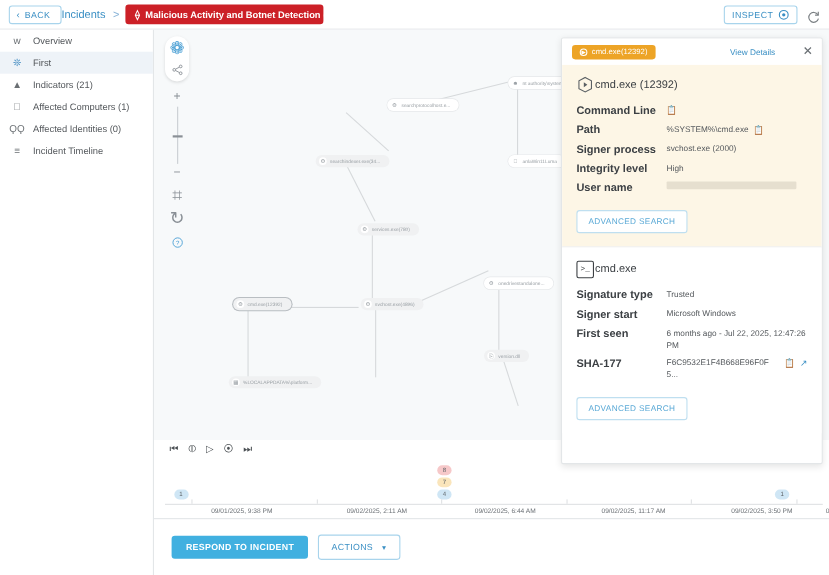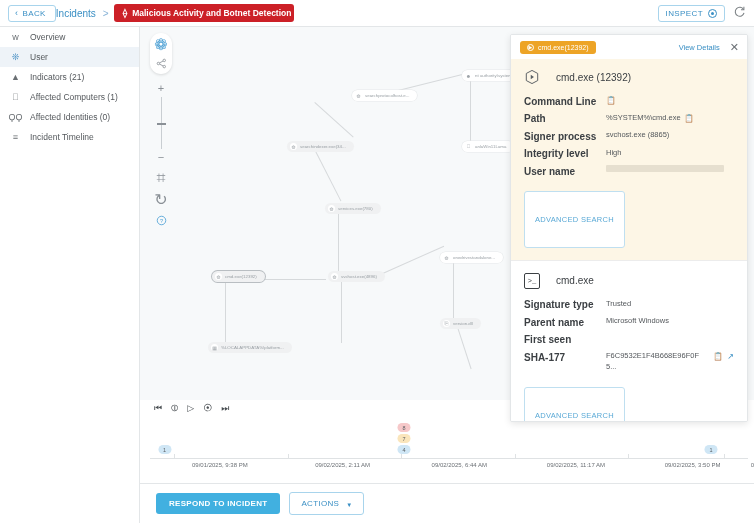--- a/index.html
+++ b/index.html
@@ -30,21 +30,21 @@
     color: #3a8fc4; font-size: 10px; cursor: pointer;
   }
   .incident-chip {
     display: flex; align-items: center; gap: 5px;
     background: #cc2027; color: #fff; border-radius: 3px;
     font-size: 8.5px; font-weight: bold; padding: 4px 9px;
     max-width: 180px; white-space: nowrap; overflow: hidden;
     cursor: pointer;
   }
   .chip-icon { font-size: 9px; line-height: 1; }
-  .topbar-right { margin-left: auto; display: flex; align-items: flex-start; gap: 8px; }
+  .topbar-right { margin-left: auto; display: flex; align-items: flex-end; gap: 8px; }
   .inspect-btn {
     display: flex; align-items: center; gap: 5px;
     border: 1px solid #a8d4ec; border-radius: 3px; background: #fff;
     color: #3a8fc4; font-size: 8px; letter-spacing: .4px;
     padding: 3px 7px; cursor: pointer;
   }
   .inspect-dot {
     width: 9px; height: 9px; border-radius: 50%;
     border: 1.2px solid #3a8fc4; display: inline-block;
     position: relative;
@@ -154,21 +154,21 @@
   }
   .ev-badge {
     position: absolute; width: 13px; height: 9px; border-radius: 5px;
     font-size: 5.5px; color: #5a5f63; display: flex;
     align-items: center; justify-content: center;
     transform: translateX(-50%); cursor: pointer;
   }
 
   
   .footer {
-    position: absolute; left: 140px; right: 0; bottom: 0; height: 40px;
+    position: absolute; left: 140px; right: 0; bottom: 0; height: 52px;
     background: #fff; border-top: 1px solid #e3e6e8;
     display: flex; align-items: center; gap: 9px; padding-left: 16px;
   }
   .btn-primary {
     background: #41b0e0; color: #fff; border: none; border-radius: 3px;
     font-size: 8px; font-weight: bold; letter-spacing: .3px;
     padding: 6px 13px; cursor: pointer;
   }
   .btn-outline {
     background: #fff; color: #3a8fc4; border: 1px solid #a8d4ec;
@@ -191,28 +191,28 @@
   .tag {
     display: flex; align-items: center; gap: 4px;
     background: #eda426; color: #fff; border-radius: 3px;
     font-size: 7px; padding: 3px 7px; cursor: pointer;
   }
   .tag-ic {
     width: 7px; height: 7px; border: 1px solid #fff; border-radius: 50%;
     display: flex; align-items: center; justify-content: center;
     font-size: 5px; flex: 0 0 7px;
   }
-  .panel-head-right { margin-left: auto; display: flex; align-items: center; gap: 10px; }
+  .panel-head-right { margin-left: auto; display: flex; align-items: center; gap: 25px; }
   .view-details { color: #3a8fc4; font-size: 7.5px; cursor: pointer; }
   .close-x { color: #6b7075; font-size: 11px; cursor: pointer; line-height: 1; }
 
   .card-warn { background: #fdf6e6; padding: 10px 13px 12px 13px; }
   .card-plain { background: #fff; padding: 12px 13px 12px 13px; }
   .card-title {
-    display: flex; align-items: center; gap: 16px;
+    display: flex; align-items: center; gap: 1px;
     font-size: 10px; color: #3c4044; margin-bottom: 10px;
   }
   .proc-ic {
     width: 16px; height: 16px; flex: 0 0 16px;
     display: flex; align-items: center; justify-content: center;
     color: #5a5f63;
   }
   .cmd-ic {
     width: 16px; height: 16px; flex: 0 0 16px;
     border: 1.2px solid #3c4044; border-radius: 2px;
@@ -231,21 +231,21 @@
   }
   .copy-ic { color: #6fb9e0; font-size: 8px; cursor: pointer; flex: 0 0 auto; }
   .ext-ic { color: #3a8fc4; font-size: 8px; cursor: pointer; flex: 0 0 auto; }
   .redacted {
     display: inline-block; height: 7px; width: 118px;
     background: #e6dfcf; border-radius: 1px;
   }
   .adv-btn {
     margin-top: 8px; background: #fff; color: #5aa9d6;
     border: 1px solid #bfdff0; border-radius: 3px;
-    font-size: 7.5px; letter-spacing: .3px; padding: 23px 10px;
+    font-size: 7.5px; letter-spacing: .3px; padding: 5px 10px;
     cursor: pointer;
   }
   .panel-divider { height: 1px; background: #ececec; }
 </style>
 </head>
 <body>
 
 <div class="app">
 
   <div class="topbar">
@@ -271,21 +271,21 @@
     </div>
   </div>
 
   <div class="sidebar">
     <div class="nav-item">
       <span class="nav-ic">w</span>
       <span>Overview</span>
     </div>
     <div class="nav-item active">
       <span class="nav-ic">❊</span>
-      <span>User</span>
+      <span>First</span>
     </div>
     <div class="nav-item">
       <span class="nav-ic">▲</span>
       <span>Indicators (21)</span>
     </div>
     <div class="nav-item">
       <span class="nav-ic">⎕</span>
       <span>Affected Computers (1)</span>
     </div>
     <div class="nav-item">
@@ -458,21 +458,21 @@
       <div class="kv">
         <div class="k">Path</div>
         <div class="v">
           <span>%SYSTEM%\cmd.exe</span>
           <span class="copy-ic">📋</span>
         </div>
       </div>
       <div class="kv">
         <div class="k">Signer process</div>
         <div class="v">
-            <span>svchost.exe (8865)</span>
+            <span>svchost.exe (2000)</span>
           </div>
       </div>
       <div class="kv">
         <div class="k">Integrity level</div>
         <div class="v">
             <span>High</span>
           </div>
       </div>
       <div class="kv">
         <div class="k">User name</div>
@@ -492,27 +492,30 @@
         <span>cmd.exe</span>
       </div>
 
       <div class="kv">
         <div class="k">Signature type</div>
         <div class="v">
             <span>Trusted</span>
           </div>
       </div>
       <div class="kv">
-        <div class="k">Parent name</div>
+        <div class="k">Signer start</div>
         <div class="v">
             <span>Microsoft Windows</span>
           </div>
       </div>
       <div class="kv">
         <div class="k">First seen</div>
+        <div class="v">
+            <span>6 months ago - Jul 22, 2025, 12:47:26 PM</span>
+          </div>
       </div>
       <div class="kv">
         <div class="k">SHA-177</div>
         <div class="v">
           <span>F6C9532E1F4B668E96F0F5...</span>
           <span class="copy-ic">📋</span>
           <span class="ext-ic">↗</span>
         </div>
       </div>
 

